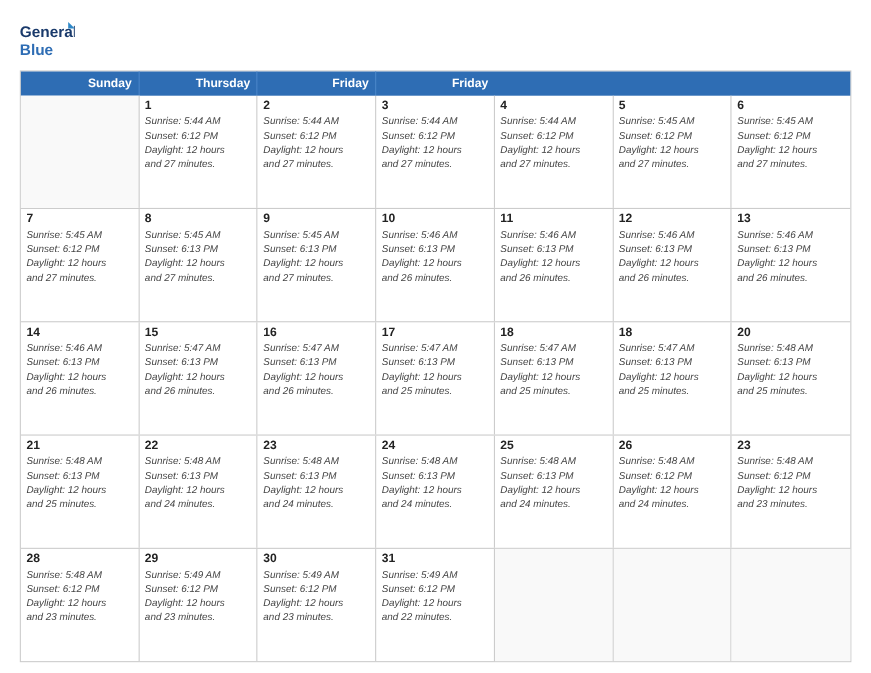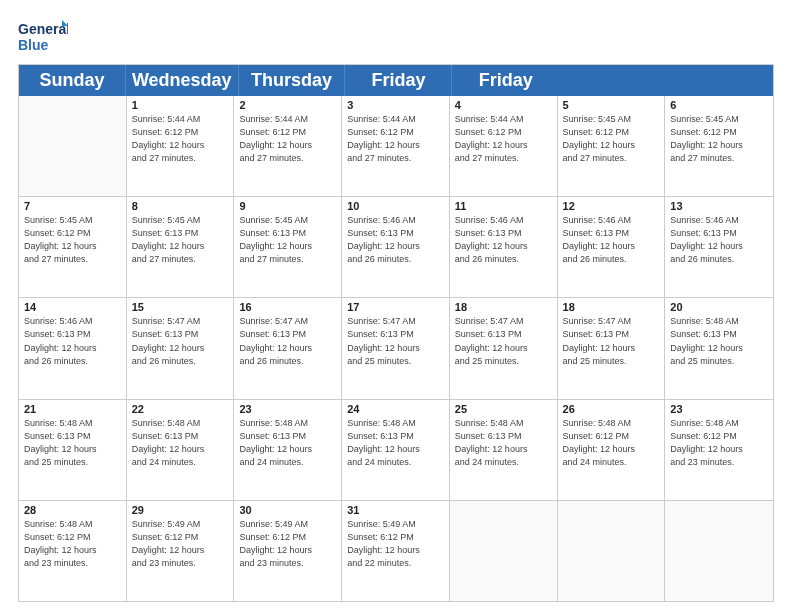--- a/index.html
+++ b/index.html
@@ -47,24 +47,24 @@
       flex-direction: column;
       border: 1px solid #ccc;
     }
     .cal-header-row {
       display: grid;
       grid-template-columns: repeat(7, 1fr);
       background: #2e6db4;
     }
     .cal-header-cell {
       color: #fff;
-      font-size: 18px;
+      font-size: 11px;
       font-weight: bold;
       padding: 5px 6px;
-      text-align: center;
+      text-align: right;
       border-right: 1px solid #4a85c8;
     }
     .cal-header-cell:last-child { border-right: none; }
     .cal-body {
       flex: 1;
       display: flex;
       flex-direction: column;
     }
     .cal-week {
       display: grid;
@@ -87,20 +87,21 @@
       font-size: 11px;
       font-weight: bold;
       color: #222;
       margin-bottom: 2px;
       display: block;
     }
     .day-info {
       font-size: 9px;
       color: #444;
       line-height: 1.45;
+      font-style: italic;
     }
   </style>
 </head>
 <body>
 
 <div class="page">
   <div class="header">
     <div class="logo">
     <svg width="50" height="36" viewBox="0 0 50 36">
       <text x="0" y="16" font-size="14" font-weight="bold" fill="#1a3a6b" font-family="Arial">General</text>
@@ -110,21 +111,20 @@
   </div>
     <div class="title-block">
       <div class="month-year"></div>
       <div class="location"></div>
     </div>
   </div>
 
   <div class="calendar">
     <div class="cal-header-row">
     <div class="cal-header-cell">Sunday</div>
-        <div class="cal-header-cell">Wednesday</div>
         <div class="cal-header-cell">Thursday</div>
         <div class="cal-header-cell">Friday</div>
         <div class="cal-header-cell">Friday</div>
       </div>
     <div class="cal-body">
     <div class="cal-week">
           <div class="cal-cell empty"></div>
           <div class="cal-cell">
             <span class="day-num">1</span>
             <div class="day-info">Sunrise: 5:44 AM<br>Sunset: 6:12 PM<br>Daylight: 12 hours<br>and 27 minutes.</div>

